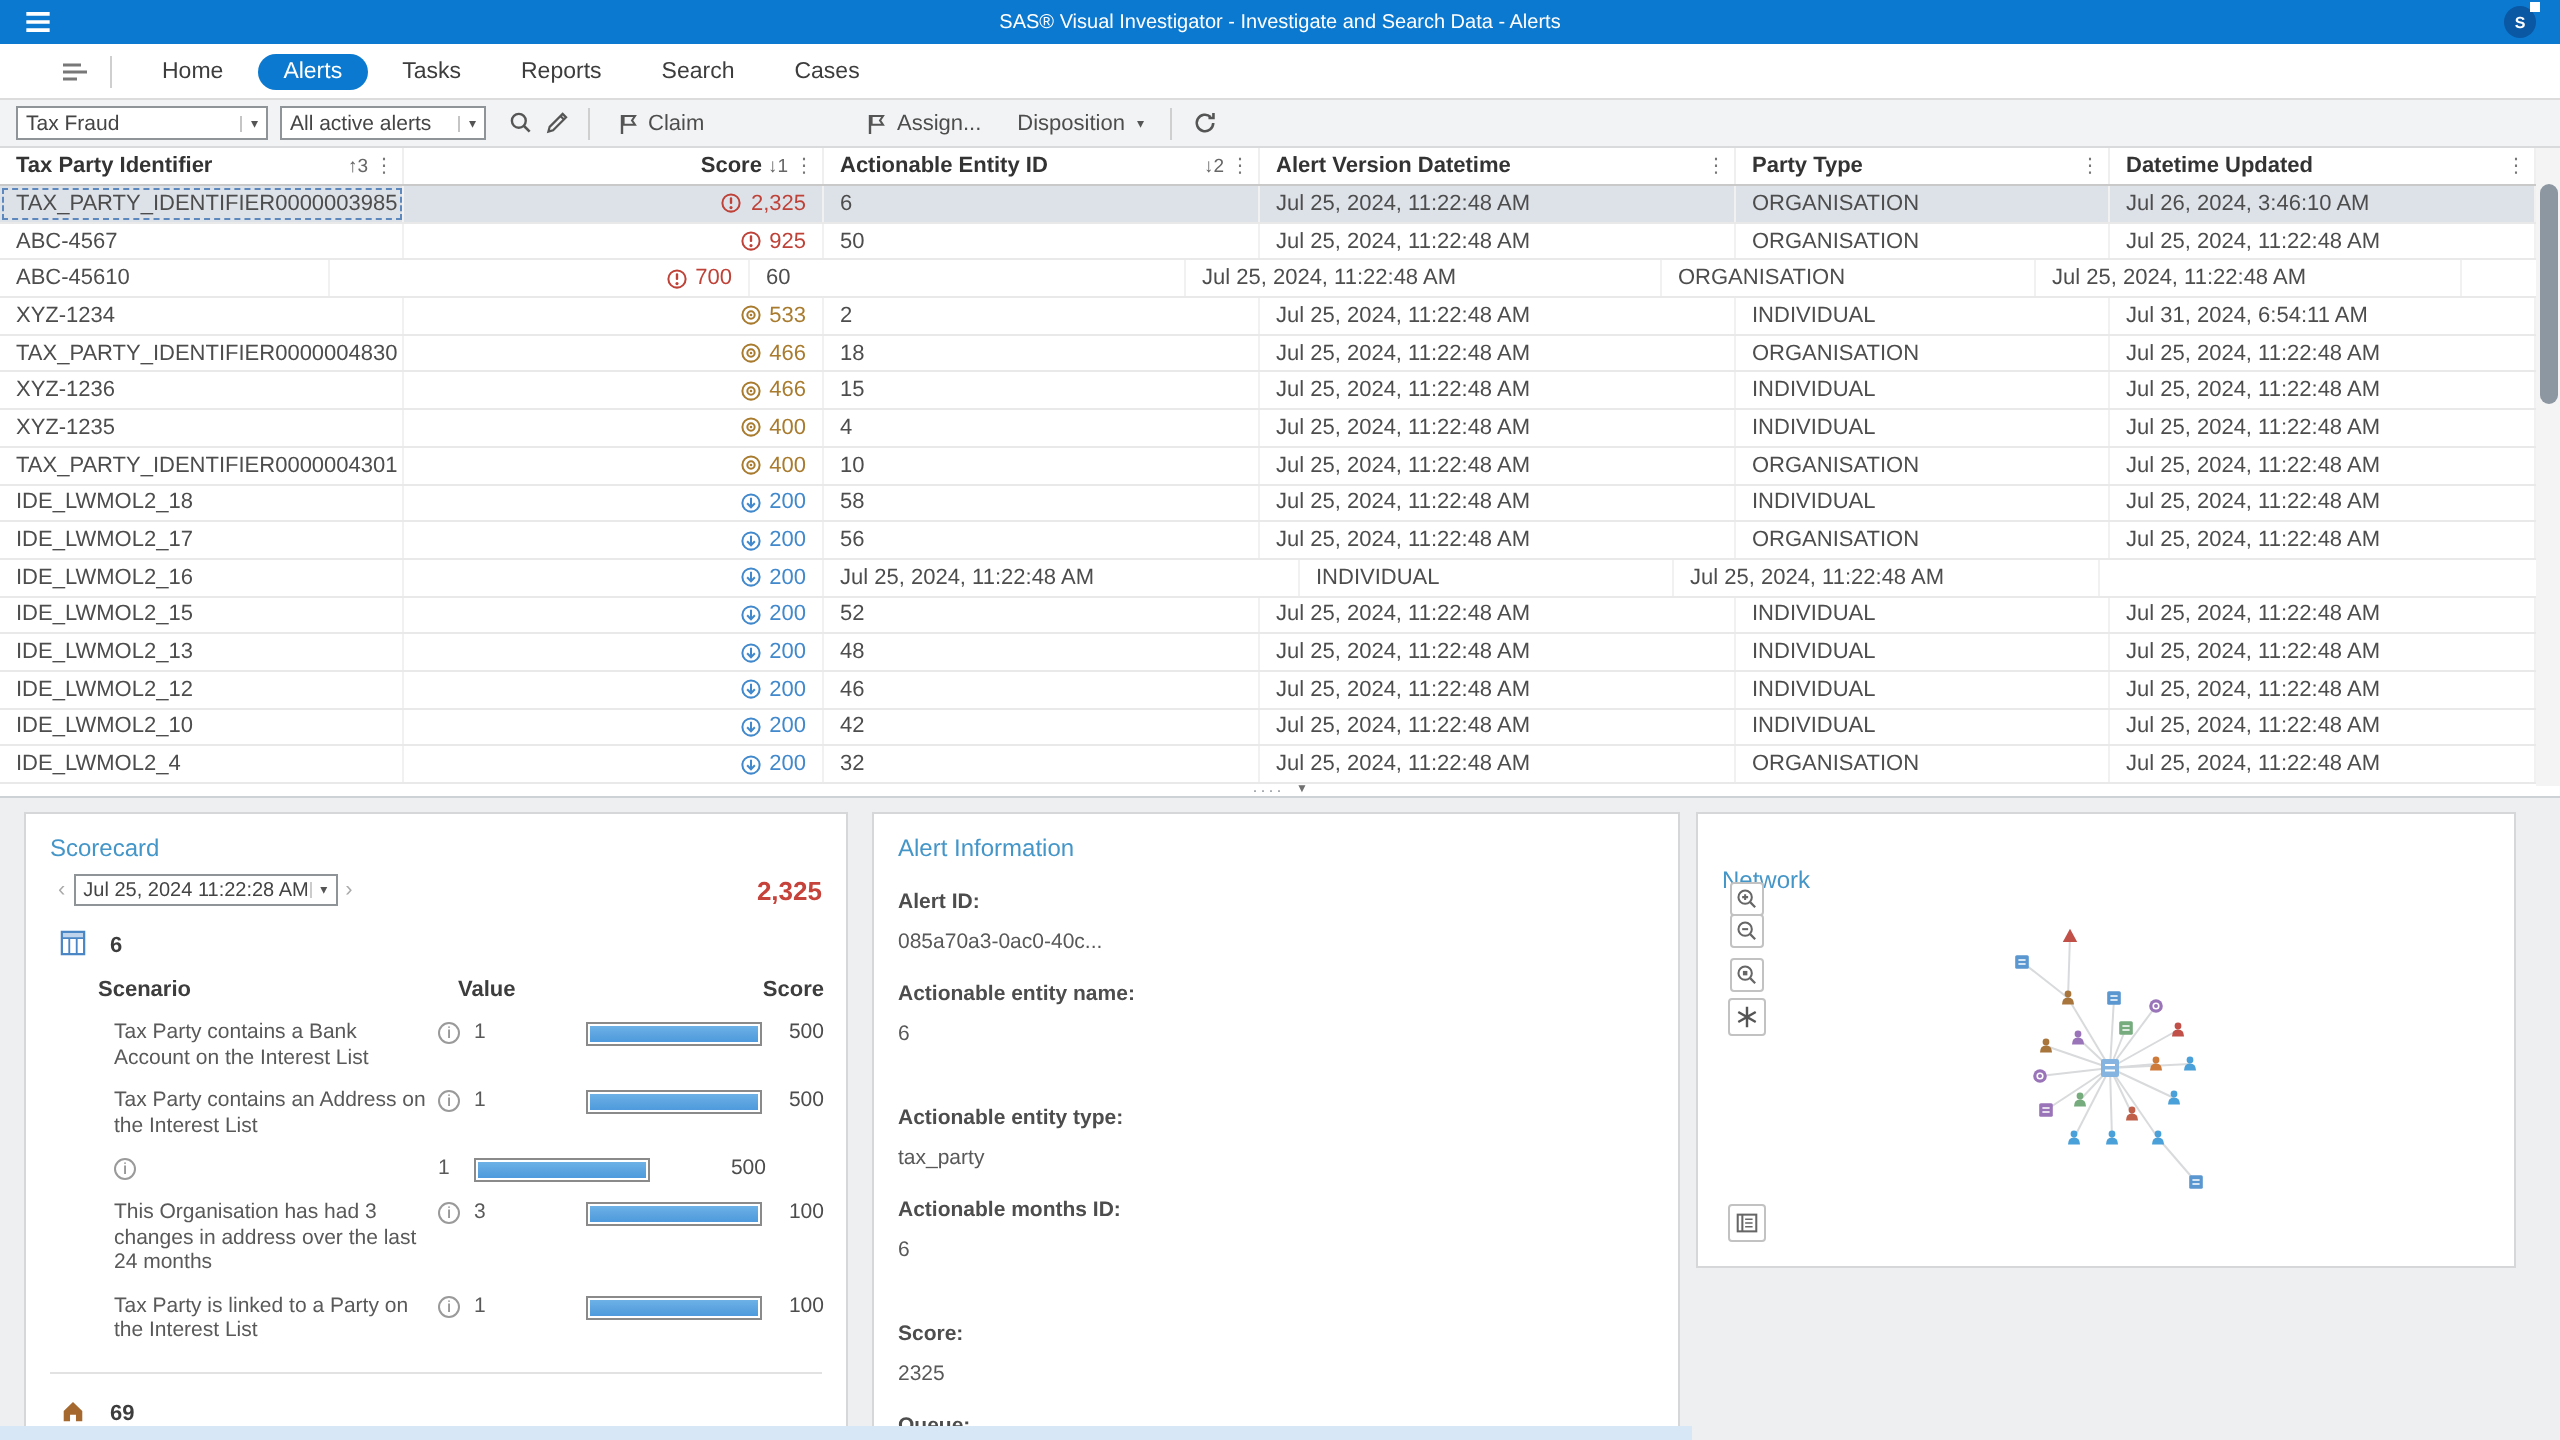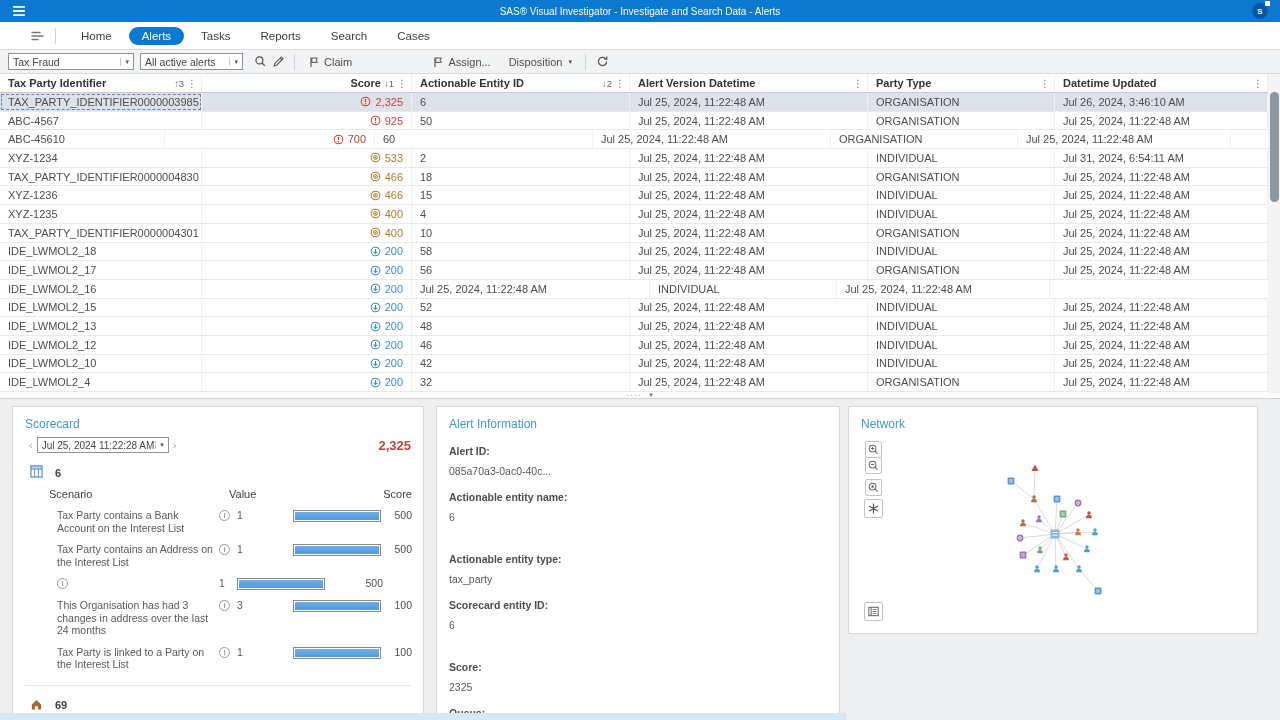--- a/index.html
+++ b/index.html
@@ -83,21 +83,21 @@
   .sc-controls{display:flex;align-items:center;margin:6px 12px 6px;}
   .sc-chev{color:#a9a9a9;font-size:11px;padding:0 4px;cursor:pointer;}
   .sc-select{border:1px solid #8f9499;background:#fff;height:16px;width:132px;display:flex;
              align-items:center;font-size:10px;color:#444;padding:0 4px;cursor:pointer;}
   .sc-select .sel-caret{margin-left:auto;font-size:7px;color:#555;border-left:1px solid #ccc;padding-left:4px;}
   .sc-total{margin-left:auto;color:#c5433b;font-weight:bold;font-size:13px;}
   .sc-sect-head{display:flex;align-items:center;gap:12px;margin:12px 12px 2px 17px;}
   .sc-sect-id{font-weight:bold;color:#3d3d3d;font-size:11px;}
   .sc-grid-head,.sc-row{display:grid;grid-template-columns:158px 14px 52px 90px 1fr;
           column-gap:4px;padding:0 11px 0 36px;align-items:start;}
-  .sc-grid-head{margin-top:8px;font-weight:normal;color:#3d3d3d;}
+  .sc-grid-head{margin-top:8px;font-weight:bold;color:#3d3d3d;}
   .sc-grid-head .h-score{text-align:right;}
   .sc-row{margin-top:9px;font-size:10.5px;color:#595959;padding-left:44px;}
   .sc-name{line-height:12.5px;}
   .info-ic{width:11px;height:11px;border:1px solid #9a9a9a;border-radius:50%;color:#777;
            font-size:8px;line-height:10px;text-align:center;font-style:normal;margin-top:1px;}
   .sc-bar{width:88px;height:12px;border:1px solid #8a8a8a;background:#fff;padding:1px;margin-top:1px;}
   .sc-bar i{display:block;height:100%;background:linear-gradient(#6db1e6,#4e9adc);}
   .sc-score{text-align:right;color:#4d4d4d;}
   .sc-divider{border-top:1px solid #e2e2e2;margin:14px 12px 0;}
 
@@ -597,21 +597,21 @@
 
     <div class="panel p-alertinfo">
       <div class="panel-title">Alert Information</div>
       <div id="ai-fields">
           <div class="ai-label">Alert ID:</div>
           <div class="ai-value">085a70a3-0ac0-40c...</div>
           <div class="ai-label">Actionable entity name:</div>
           <div class="ai-value ai-gap">6</div>
           <div class="ai-label">Actionable entity type:</div>
           <div class="ai-value">tax_party</div>
-          <div class="ai-label">Scorecard entity ID:</div>
+          <div class="ai-label">Actionable months ID:</div>
           <div class="ai-value ai-gap">6</div>
           <div class="ai-label">Score:</div>
           <div class="ai-value">2325</div>
           <div class="ai-label">Queue:</div>
         </div>
     </div>
 
     <div class="panel p-network">
       <svg class="net-svg" id="net-svg" width="408" height="226">
           <line x1="206" y1="127" x2="185" y2="92" stroke="#d8dadc" stroke-width="1"></line>
@@ -711,21 +711,21 @@
           </g>
           <g transform="translate(230,162)">
             <circle cx="0" cy="-2" r="1.7" fill="#4aa0d8"></circle>
             <path d="M-3 3.2 Q-3 -0.3 0 -0.3 Q3 -0.3 3 3.2 Z" fill="#4aa0d8"></path>
           </g>
           <g transform="translate(249,184)">
             <rect x="-3.4" y="-3.4" width="6.8" height="6.8" rx="0.8" fill="#5a97d0"></rect>
             <path d="M-1.8 -1 h3.6 M-1.8 1 h3.6" stroke="#fff" stroke-width="0.8"></path>
           </g>
         </svg>
-      <div class="panel-title" style="position:absolute;left:0;top:0;">Network</div>
+      <div class="panel-title" style="position:absolute;left:0;top:16px;">Network</div>
       <div class="net-btn nb-zin">
         <svg viewBox="0 0 14 14" width="13" height="13">
             <circle cx="6" cy="6" r="3.6" fill="none" stroke="#666" stroke-width="1.1"></circle>
             <path d="M8.7 8.7 L11.4 11.4" stroke="#666" stroke-width="1.2"></path>
             <path d="M6 4.4 v3.2 M4.4 6 h3.2" stroke="#666" stroke-width="1.1"></path>
           </svg>
       </div>
       <div class="net-btn nb-zout">
         <svg viewBox="0 0 14 14" width="13" height="13">
             <circle cx="6" cy="6" r="3.6" fill="none" stroke="#666" stroke-width="1.1"></circle>

